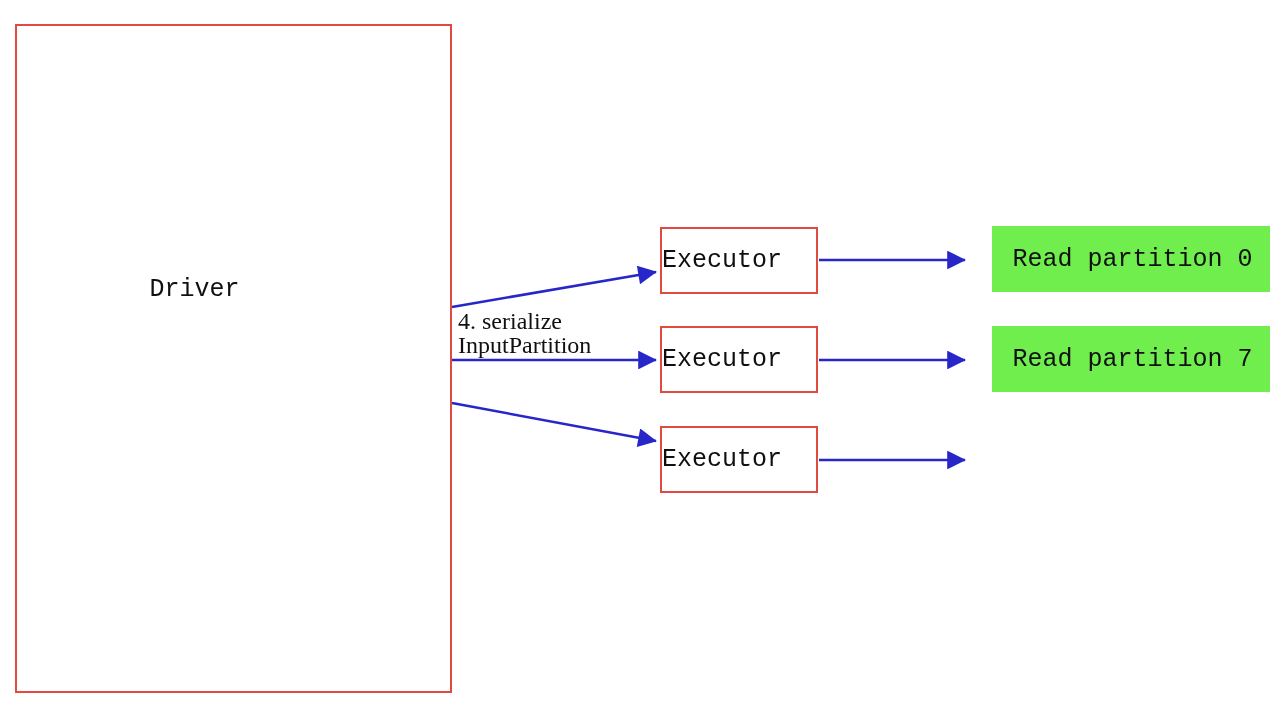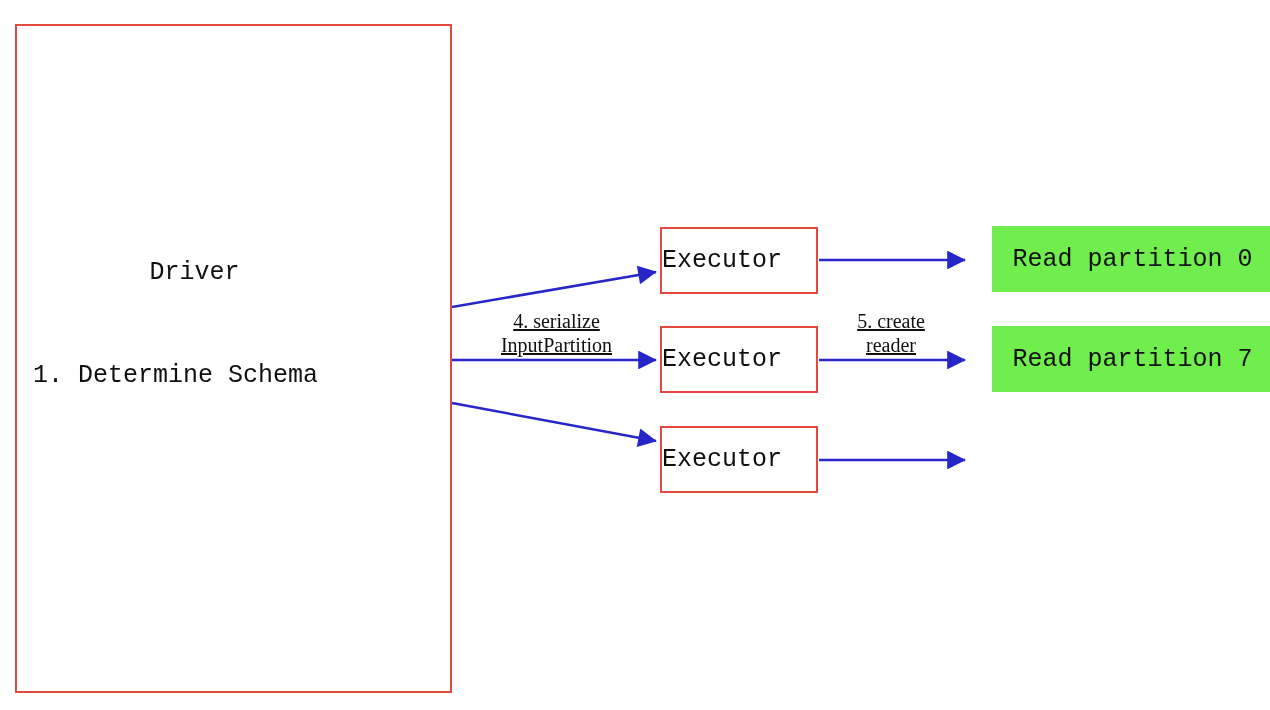--- a/index.html
+++ b/index.html
@@ -34,21 +34,21 @@
   .arrowhead-fill{fill:var(--blue);}
   .driver-box{
     position:absolute;
     left:15px;top:24px;
     width:437px;height:669px;
     border:2px solid var(--red);
     background:var(--bg);
   }
   .driver-title{
     position:absolute;
-    left:15px;top:260px;
+    left:15px;top:277px;
     width:359px;
     text-align:center;
     font-size:25px;
     line-height:26px;
     white-space:nowrap;
   }
   .driver-steps{
     position:absolute;
     left:33px;top:363px;
     font-size:25px;
@@ -76,26 +76,25 @@
     display:flex;align-items:center;justify-content:center;
     font-size:25px;
     white-space:nowrap;
   }
   .part-0{top:226px;}
   .part-1{top:326px;}
   .part-2{top:427px;}
   .annotation{
     position:absolute;
     font-family:"Liberation Serif","DejaVu Serif",serif;
-    font-size:20px;
+    font-size:24px;
     line-height:24px;
-    text-align:center;
+    text-align:left;
     white-space:pre-line;
     color:var(--ink);
-    text-decoration:underline;
   }
   .annot-serialize{left:458px;top:309px;width:197px;}
   .annot-reader{left:818px;top:309px;width:146px;}
 </style>
 </head>
 <body>
 
 <div class="canvas">
 
   <svg class="arrow-layer" viewBox="0 0 1270 710" xmlns="http://www.w3.org/2000/svg">
@@ -110,21 +109,20 @@
     <line class="arrow" x1="819" y1="260" x2="965" y2="260" marker-end="url(#ah)"></line>
     <line class="arrow" x1="819" y1="360" x2="965" y2="360" marker-end="url(#ah)"></line>
     <line class="arrow" x1="819" y1="460" x2="965" y2="460" marker-end="url(#ah)"></line>
   </svg>
 
   <div class="driver-box"></div>
 
   <div class="driver-title">Driver</div>
 
   <div class="driver-steps">
-    <div>1. Determine Schema</div>
   </div>
 
   <div class="executor-box exec-0">
     <span>Executor</span>
   </div>
   <div class="executor-box exec-1">
     <span>Executor</span>
   </div>
   <div class="executor-box exec-2">
     <span>Executor</span>
@@ -133,16 +131,14 @@
   <div class="partition-box part-0">
     <span>Read partition 0</span>
   </div>
   <div class="partition-box part-1">
     <span>Read partition 7</span>
   </div>
 
   <div class="annotation annot-serialize">4. serialize
 InputPartition</div>
 
-  <div class="annotation annot-reader">5. create
-reader</div>
 
 </div>
 
 </body></html>

